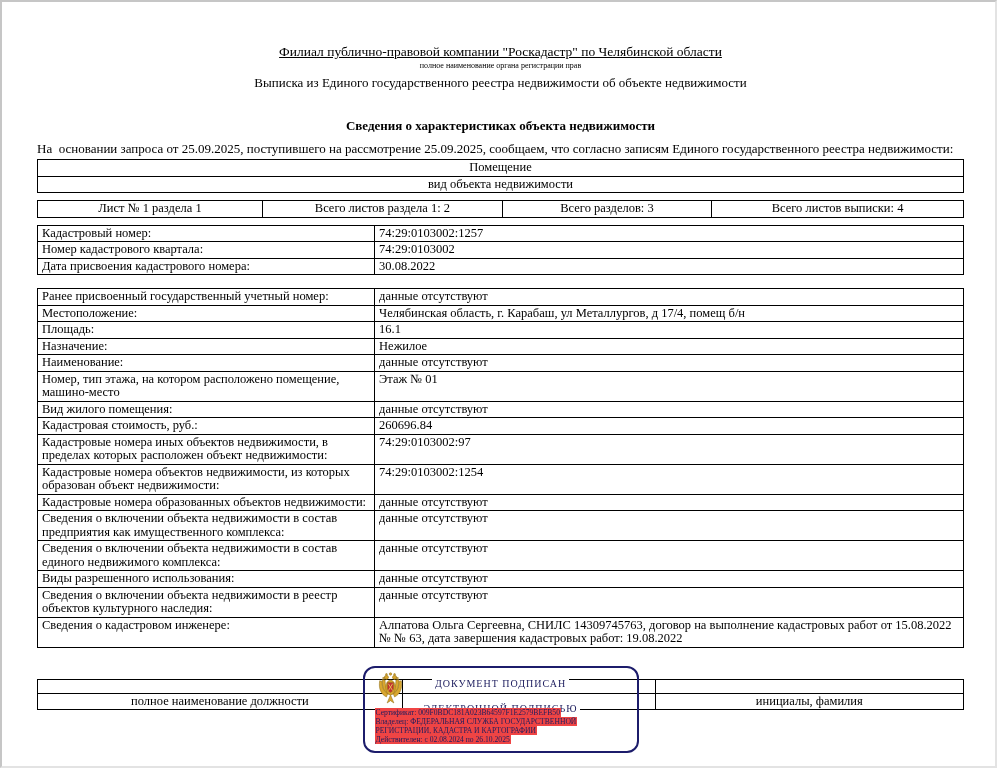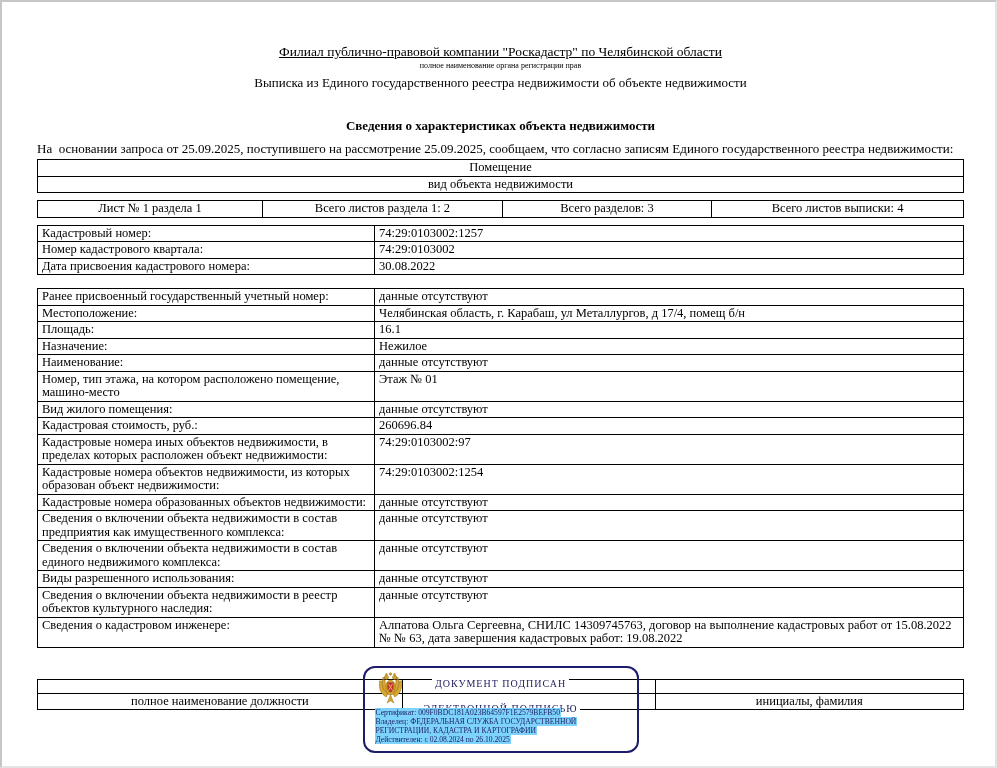--- a/index.html
+++ b/index.html
@@ -69,21 +69,21 @@
     display:inline-block;
     background:#fff;
     padding:0 3px;
     font-size:10px;
     letter-spacing:1px;
     line-height:12px;
   }
   .stamp-h2 { margin-top:7px; }
   .stamp-lines { position:absolute; left:10px; top:40px; width:252px; }
   .stamp-line { font-size:7.6px; line-height:9px; }
-  .stamp-line span { background:#7dd3fc; padding:0 1px; }
+  .stamp-line span { background:#ef4444; padding:0 1px; }
 </style>
 </head>
 <body>
 
 <div class="page">
 
   <div class="org-name">Филиал публично-правовой компании "Роскадастр" по Челябинской области</div>
   <div class="org-caption">полное наименование органа регистрации прав</div>
   <div class="doc-title">Выписка из Единого государственного реестра недвижимости об объекте недвижимости</div>
   <div class="section-title">Сведения о характеристиках объекта недвижимости</div>

